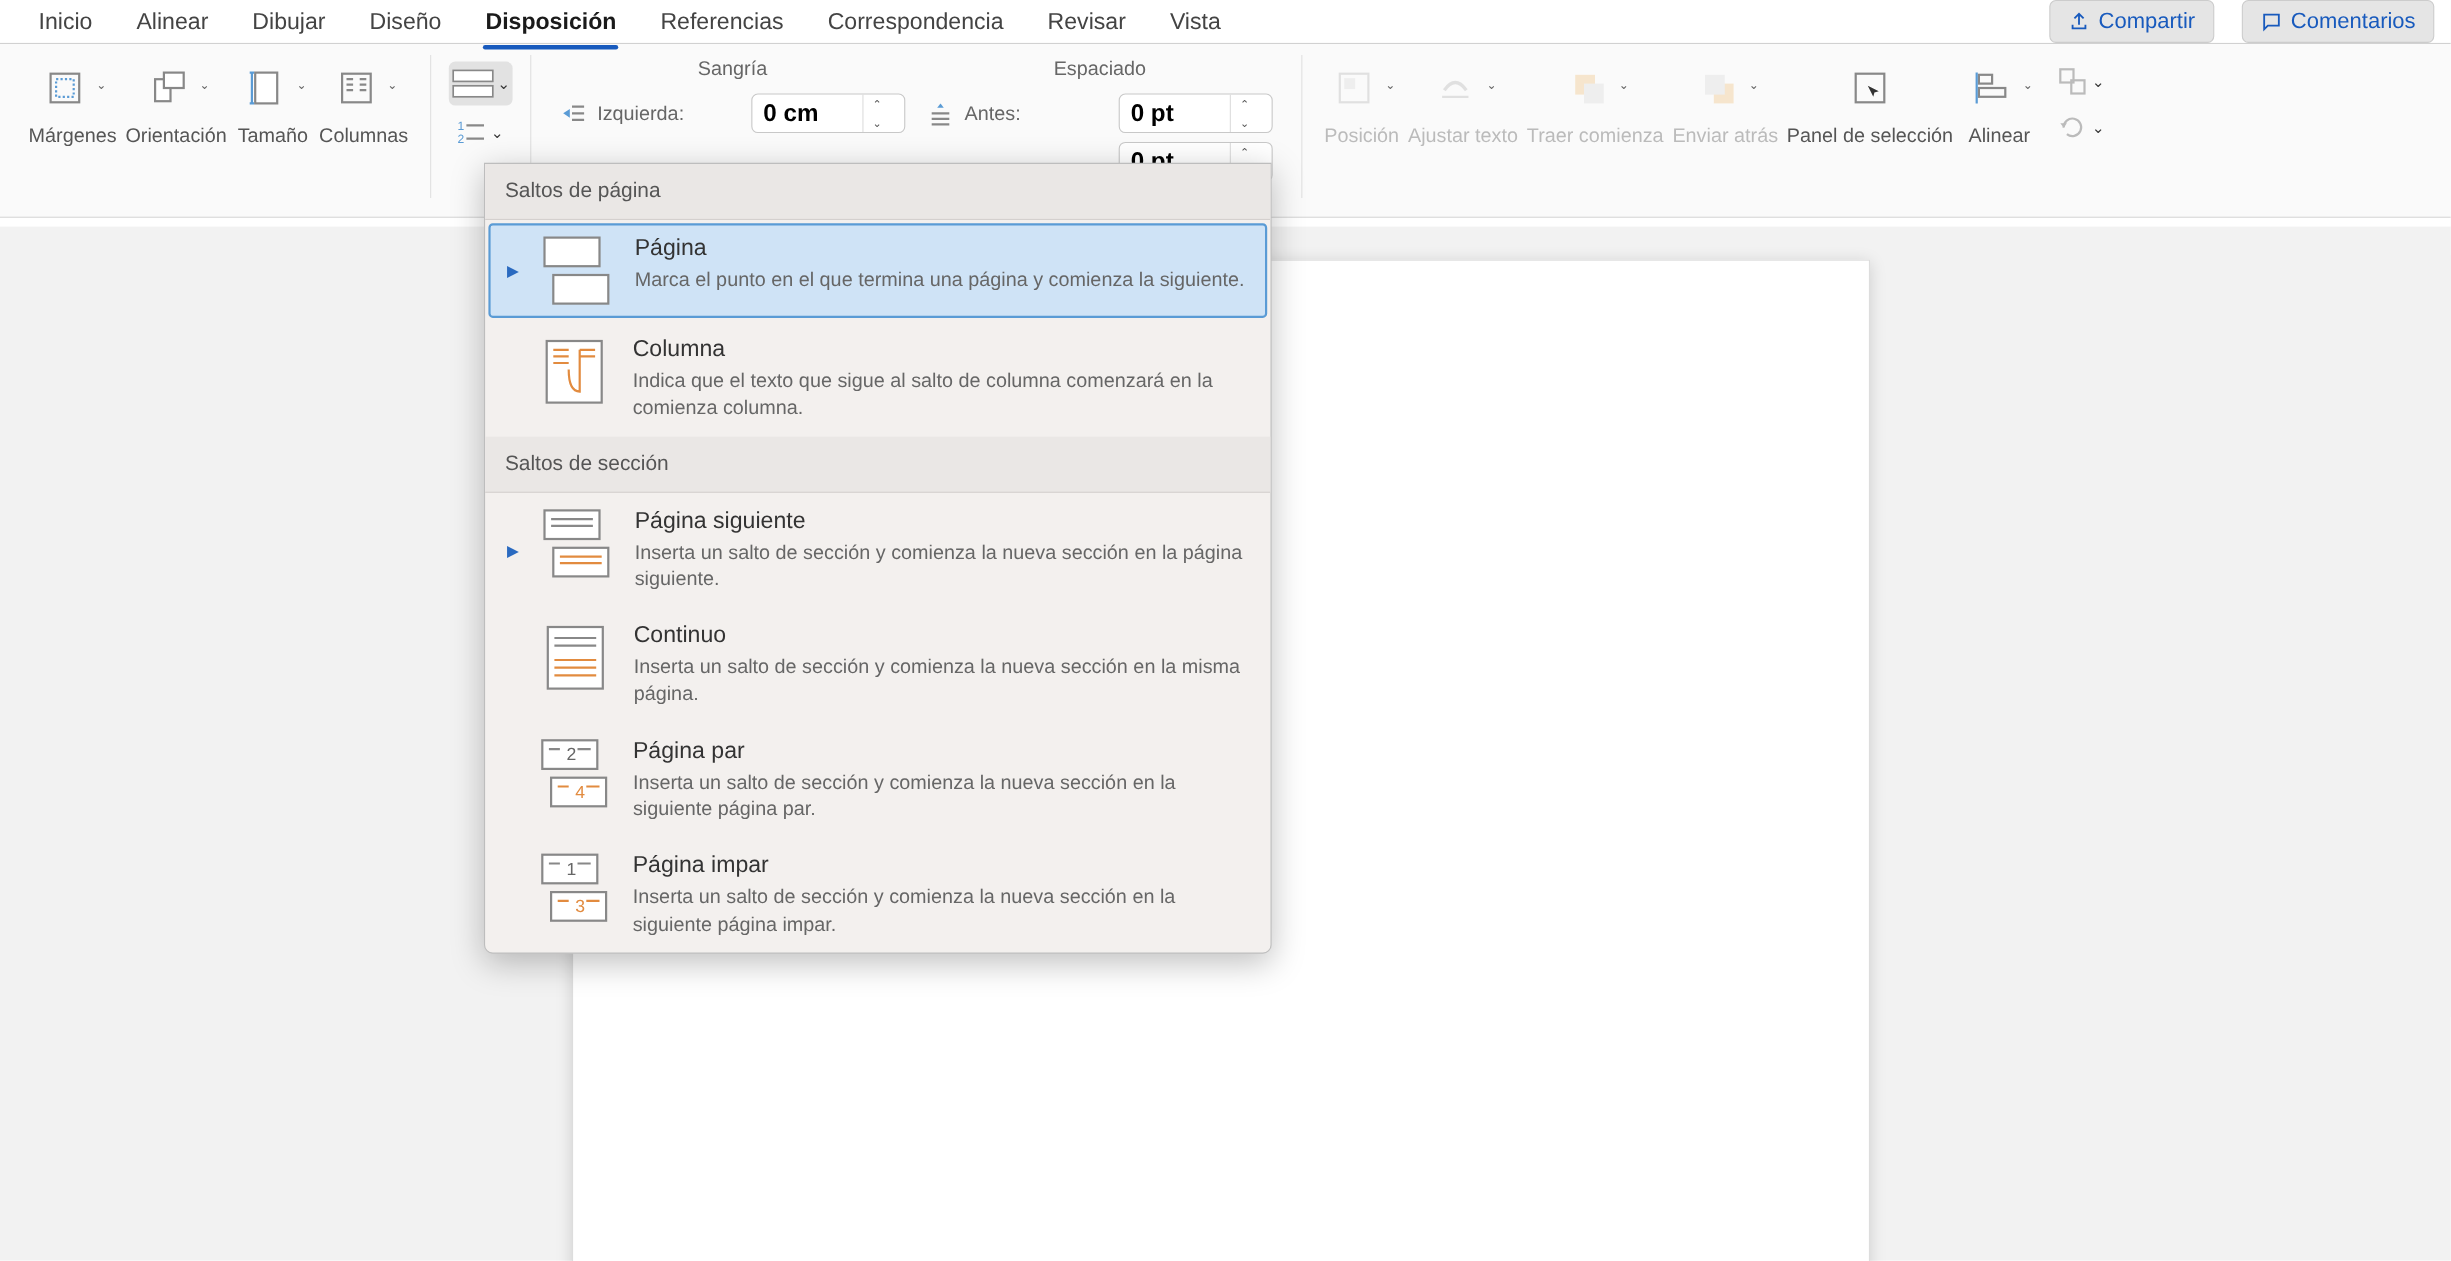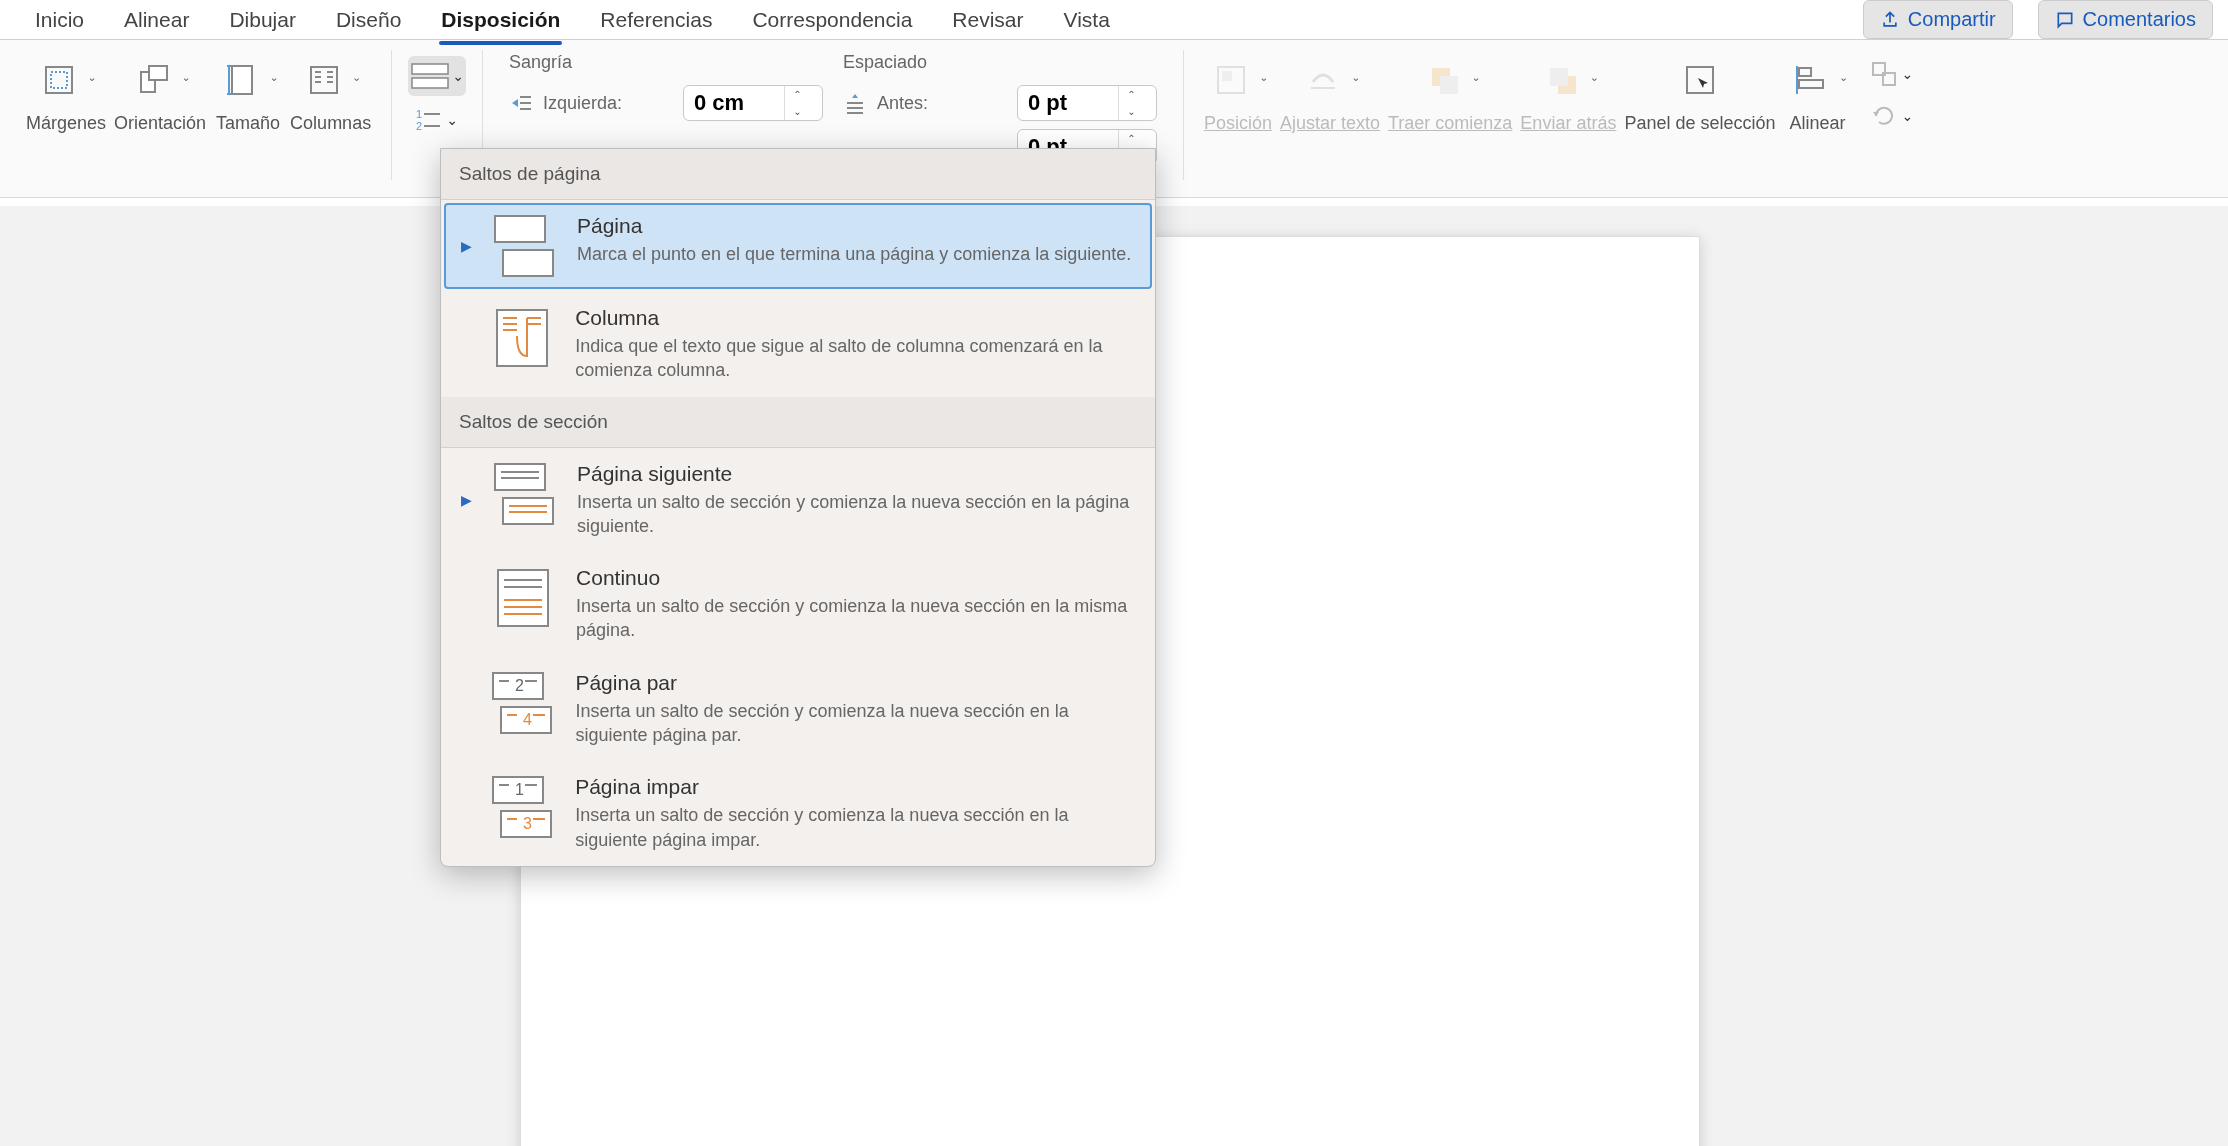--- a/index.html
+++ b/index.html
@@ -13,30 +13,30 @@
   .action-btn { display: inline-flex; align-items: center; gap: 8px; border: 1px solid #ccc; border-radius: 6px; padding: 7px 16px; font-size: 20px; color: #185abd; background: #e5e5e5; margin-left: 25px; cursor: pointer; }
   .action-btn svg { width: 20px; height: 20px; }
   
   .ribbon { display: flex; align-items: flex-start; padding: 10px 12px 6px; border-bottom: 1px solid #d8d8d8; height: 158px; background: #fafafa; }
   .group { display: flex; align-items: flex-start; padding: 0 10px; height: 135px; }
   .sep { width: 1px; height: 130px; background: #e0e0e0; margin: 0 6px; }
   .big-btn { display: flex; flex-direction: column; align-items: center; justify-content: flex-start; width: auto; min-width: 76px; padding: 0 4px; cursor: pointer; }
   .big-btn .ic { width: 48px; height: 48px; margin-top: 6px; display: flex; align-items: center; justify-content: center; position: relative; }
   .big-btn .dd { font-size: 11px; color: #666; margin-left: 4px; }
   .big-btn .lbl { font-size: 18px; color: #555; text-align: center; line-height: 1.25; margin-top: 8px; }
-  .big-btn.disabled .lbl { color: #bbb; text-decoration: underline; }
+  .big-btn.disabled .lbl { color: #bbb; }
   .big-btn.disabled svg { opacity: 0.4; }
   .ic-row { display: flex; align-items: center; }
   
   .mini-col { display: flex; flex-direction: column; gap: 6px; padding-top: 6px; }
   .mini-btn { display: flex; align-items: center; gap: 4px; padding: 4px 6px; border-radius: 4px; cursor: pointer; }
   .mini-btn svg { width: 28px; height: 28px; }
   
   .param-block { padding: 2px 10px 0; }
-  .param-title { font-size: 18px; color: #666; margin-bottom: 12px; }
+  .param-title { font-size: 18px; color: #666; margin-bottom: 12px; text-align: center; }
   .param-row { display: flex; align-items: center; gap: 10px; margin-bottom: 10px; }
   .param-row .plbl { font-size: 18px; color: #666; width: 130px; }
   .spin { display: flex; align-items: center; border: 1px solid #c8c8c8; border-radius: 6px; background: #fff; height: 36px; width: 140px; }
   .spin input { border: none; outline: none; font-size: 22px; padding: 0 10px; width: 100px; background: transparent; font-weight: bold; }
   .spin .arrows { display: flex; flex-direction: column; width: 26px; border-left: 1px solid #ddd; height: 100%; }
   .spin .arrows span { flex: 1; display: flex; align-items: center; justify-content: center; font-size: 10px; color: #555; cursor: pointer; }
   .indent-ic { width: 24px; height: 24px; }
   
   .menu { position: absolute; left: 440px; top: 148px; width: 716px; background: #f3f0ee; border: 1px solid #bdbdbd; border-radius: 0 0 8px 8px; box-shadow: 0 8px 30px rgba(0,0,0,0.25); overflow: hidden; }
   .menu-hdr { padding: 14px 18px; font-size: 19px; color: #555; background: #eae7e5; border-bottom: 1px solid #d4d0ce; }

